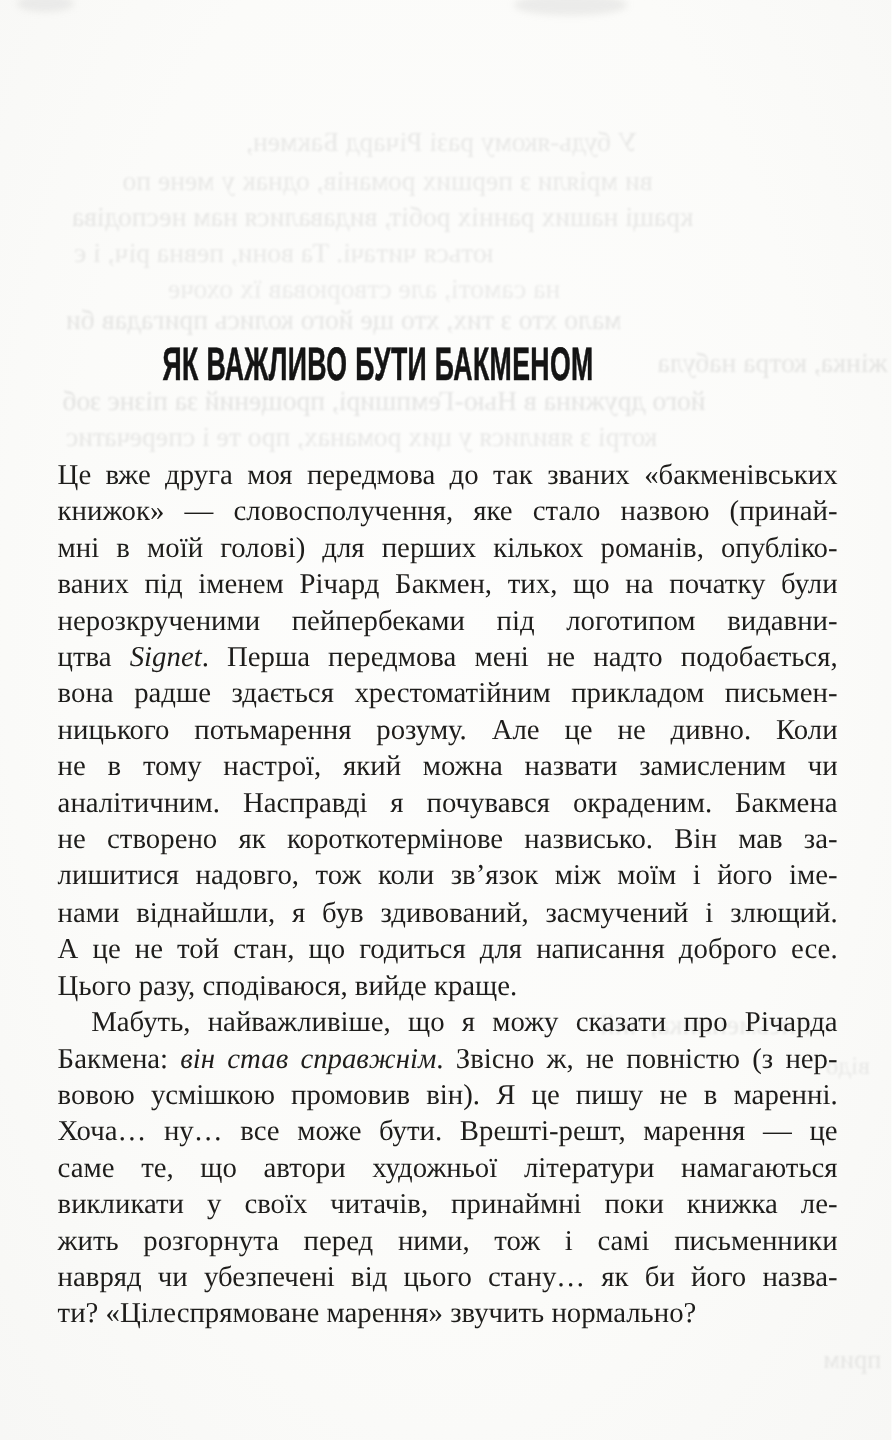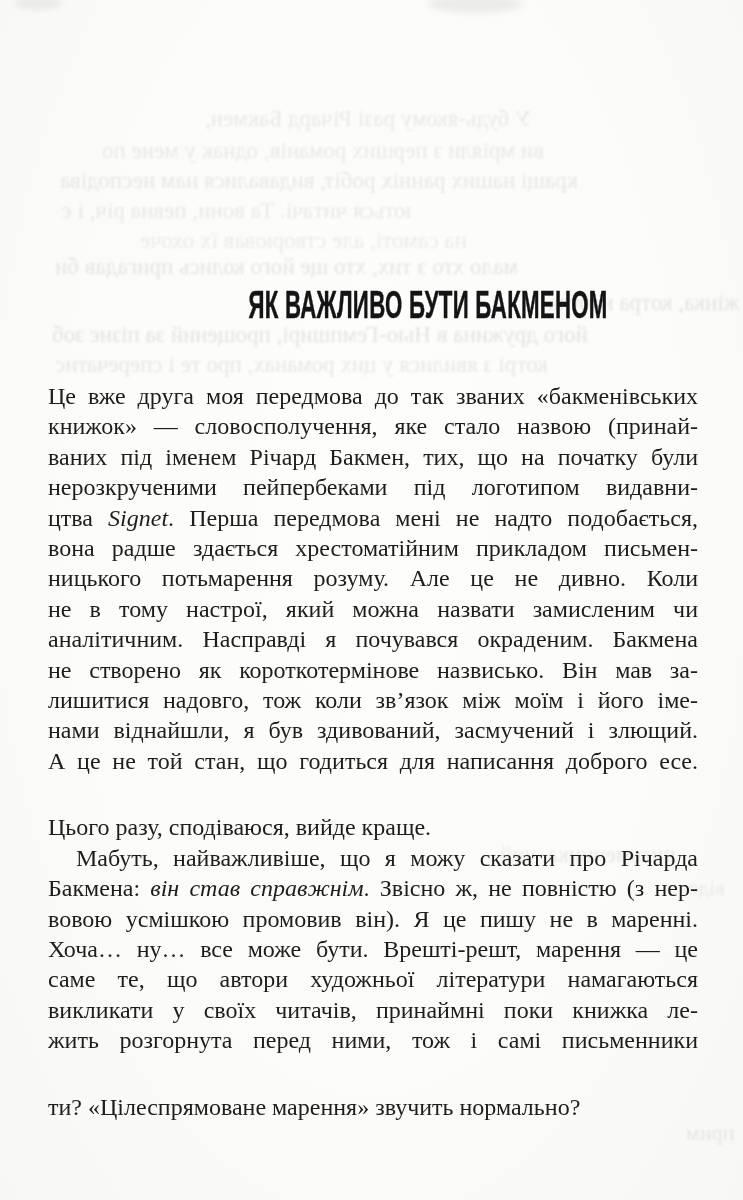--- a/index.html
+++ b/index.html
@@ -19,21 +19,21 @@
     font-family:"Liberation Serif", serif;
     font-size:23px;
     color:#3c3c3c;
     white-space:nowrap;
     transform:scaleX(-1);
     transform-origin:50% 50%;
     filter:blur(1.1px);
   }
   .title-wrap{
     position:absolute;left:0;right:0;top:285px;
-    text-align:right;
+    text-align:left;
   }
   .title{
     display:inline-block;
     font-family:"Liberation Sans", sans-serif;
     font-weight:bold;
     font-size:39px;
     line-height:1;
     color:#141414;
     letter-spacing:.5px;
     white-space:nowrap;
@@ -41,21 +41,21 @@
     transform-origin:50% 50%;
     -webkit-text-stroke:.5px #141414;
   }
   .body{
     position:absolute;left:48px;top:381px;width:650px;
     font-size:24px;
     line-height:30.4px;
     color:#1e1d1b;
   }
   .line{ text-align:justify; text-align-last:justify; }
-  .line.last{ text-align:right; text-align-last:left;margin-top:36px; }
+  .line.last{ text-align:right; text-align-last:left; }
   .line.indent{ text-indent:28px; }
   .line em{ }
 </style>
 </head>
 <body>
 
 <div class="page">
 
   <div class="smudge s1"></div>
   <div class="smudge s2"></div>
@@ -75,35 +75,37 @@
     <span class="bl" style="left:686px;top:1120px;opacity:.10;font-size:22px">прим</span>
   </div>
 
   <div class="title-wrap">
     <span class="title">ЯК ВАЖЛИВО БУТИ БАКМЕНОМ</span>
   </div>
 
   <div class="body">
       <div class="line"><span>Це вже друга моя передмова до так званих «бакменівських</span></div>
       <div class="line"><span>книжок» — словосполучення, яке стало назвою (принай-</span></div>
+      <div class="line"><span>мні в моїй голові) для перших кількох романів, опубліко-</span></div>
       <div class="line"><span>ваних під іменем Річард Бакмен, тих, що на початку були</span></div>
       <div class="line"><span>нерозкрученими пейпербеками під логотипом видавни-</span></div>
       <div class="line"><span>цтва </span><em>Signet</em><span>. Перша передмова мені не надто подобається,</span></div>
       <div class="line"><span>вона радше здається хрестоматійним прикладом письмен-</span></div>
       <div class="line"><span>ницького потьмарення розуму. Але це не дивно. Коли</span></div>
       <div class="line"><span>не в тому настрої, який можна назвати замисленим чи</span></div>
       <div class="line"><span>аналітичним. Насправді я почувався окраденим. Бакмена</span></div>
       <div class="line"><span>не створено як короткотермінове назвисько. Він мав за-</span></div>
       <div class="line"><span>лишитися надовго, тож коли зв’язок між моїм і його іме-</span></div>
       <div class="line"><span>нами віднайшли, я був здивований, засмучений і злющий.</span></div>
       <div class="line"><span>А це не той стан, що годиться для написання доброго есе.</span></div>
       <div class="line last"><span>Цього разу, сподіваюся, вийде краще.</span></div>
       <div class="line indent"><span>Мабуть, найважливіше, що я можу сказати про Річарда</span></div>
       <div class="line"><span>Бакмена: </span><em>він став справжнім</em><span>. Звісно ж, не повністю (з нер-</span></div>
       <div class="line"><span>вовою усмішкою промовив він). Я це пишу не в маренні.</span></div>
       <div class="line"><span>Хоча… ну… все може бути. Врешті-решт, марення — це</span></div>
       <div class="line"><span>саме те, що автори художньої літератури намагаються</span></div>
       <div class="line"><span>викликати у своїх читачів, принаймні поки книжка ле-</span></div>
       <div class="line"><span>жить розгорнута перед ними, тож і самі письменники</span></div>
+      <div class="line"><span>навряд чи убезпечені від цього стану… як би його назва-</span></div>
       <div class="line last"><span>ти? «Цілеспрямоване марення» звучить нормально?</span></div>
     </div>
 
 </div>
 
 </body></html>

